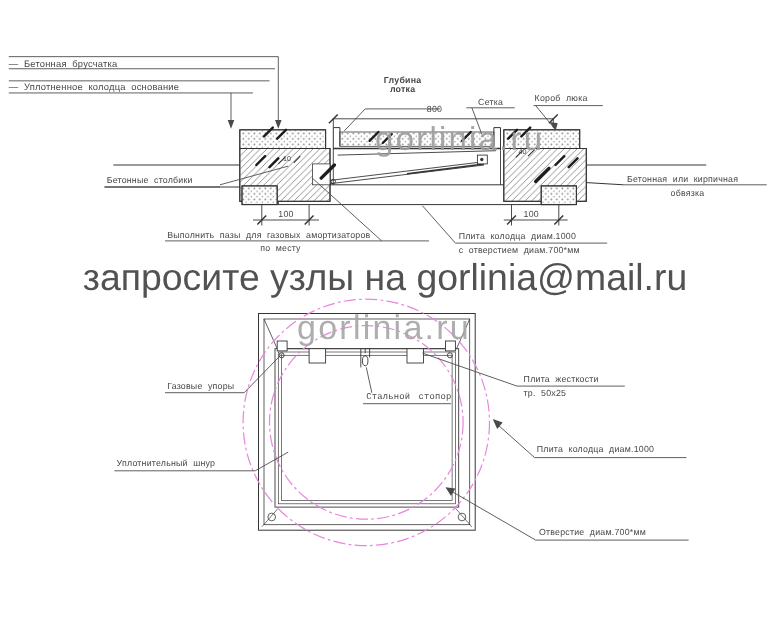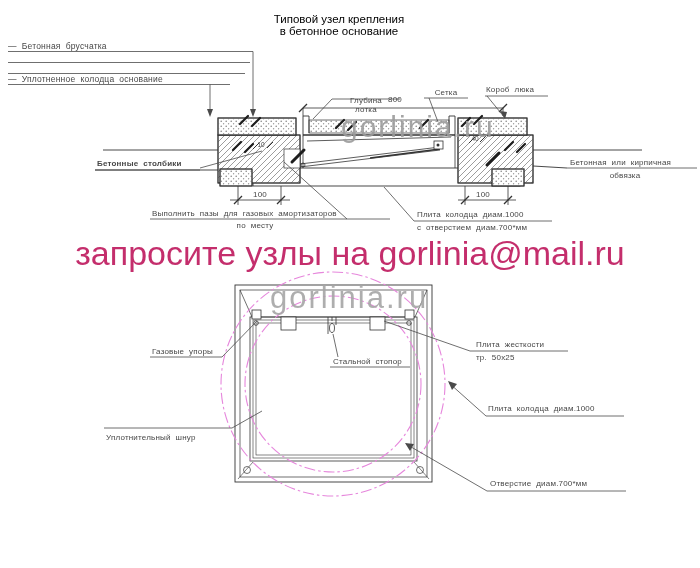--- a/index.html
+++ b/index.html
@@ -142,52 +142,48 @@
       <path d="M330,367 H410 M333,334 L338,357"></path>
       <path d="M470,351 H568 M470,351 L384,321"></path>
       <path d="M104,428 H232 M232,428 L262,411"></path>
       <path d="M486,416 H624 M486,416 L449,383"></path>
       <path d="M448,381 L457,384 L452,390 Z" fill="#4a4a4a" stroke="none"></path>
       <path d="M487,491 H626 M487,491 L406,444"></path>
       <path d="M405,443 L414,444 L410,451 Z" fill="#4a4a4a" stroke="none"></path>
     </g>
   </svg>
 
-  <div class="ttl" style="left:226px;top:13px;width:226px;">
-    <div>Типовой узел крепления</div>
-    <div>в бетонное основание</div>
-  </div>
 
-  <div class="cad lg" style="left:8px;top:42px;">—  Бетонная брусчатка</div>
+  <div class="cad lg" style="left:8px;top:54px;">—  Бетонная брусчатка</div>
   <div class="cad lg" style="left:8px;top:75px;">—  Уплотненное колодца основание</div>
 
-  <div class="cad ctr" style="left:330px;top:96px;width:72px;">
+  <div class="cad ctr" style="left:330px;top:68px;width:72px;font-weight:bold;">
     <div>Глубина</div>
     <div>лотка</div>
   </div>
   <div class="cad ctr" style="left:371px;top:95px;width:48px;">800</div>
   <div class="cad ctr" style="left:424px;top:88px;width:44px;">Сетка</div>
   <div class="cad" style="left:486px;top:85px;">Короб люка</div>
-  <div class="cad" style="left:97px;top:159px;font-weight:bold;">Бетонные столбики</div>
+  <div class="cad" style="left:97px;top:159px;">Бетонные столбики</div>
   <div class="cad" style="left:570px;top:158px;">Бетонная или кирпичная</div>
   <div class="cad ctr" style="left:585px;top:171px;width:80px;">обвязка</div>
   <div class="cad" style="left:152px;top:209px;">Выполнить пазы для газовых амортизаторов</div>
   <div class="cad ctr" style="left:225px;top:221px;width:60px;">по месту</div>
   <div class="cad" style="left:417px;top:210px;">Плита колодца диам.1000</div>
   <div class="cad" style="left:417px;top:223px;">с отверстием диам.700*мм</div>
   <div class="cad ctr" style="left:238px;top:190px;width:44px;">100</div>
   <div class="cad ctr" style="left:461px;top:190px;width:44px;">100</div>
   <div class="cad sm ctr" style="left:252px;top:140px;width:18px;">10</div>
   <div class="cad sm ctr" style="left:466px;top:134px;width:18px;">40</div>
 
   <div class="wm" style="left:341px;top:110px;font-size:30px;letter-spacing:2px;color:#9c9c9c;">gorlinia.ru</div>
-  <div class="wm ctr" style="left:30px;top:234px;width:640px;font-size:34px;color:#be185d;">запросите узлы на gorlinia@mail.ru</div>
+  <div class="wm ctr" style="left:30px;top:234px;width:640px;font-size:34px;color:#404040;">запросите узлы на gorlinia@mail.ru</div>
   <div class="wm" style="left:270px;top:280px;font-size:31px;letter-spacing:2px;color:#a6a6a6;">gorlinia.ru</div>
 
   <div class="cad" style="left:152px;top:347px;">Газовые упоры</div>
-  <div class="cad" style="left:333px;top:357px;">Стальной стопор</div>
+  <div class="cad" style="left:333px;top:357px;font-family:Liberation Mono, monospace;">Стальной стопор</div>
   <div class="cad" style="left:476px;top:340px;">Плита жесткости</div>
   <div class="cad" style="left:476px;top:353px;text-align:right;">тр. 50х25</div>
-  <div class="cad" style="left:106px;top:417px;margin-top:16px;">Уплотнительный шнур</div>
+  <div class="cad" style="left:106px;top:417px;">Уплотнительный шнур</div>
   <div class="cad" style="left:488px;top:404px;">Плита колодца диам.1000</div>
   <div class="cad" style="left:490px;top:479px;">Отверстие диам.700*мм</div>
 
 </div>
 
 </body></html>

